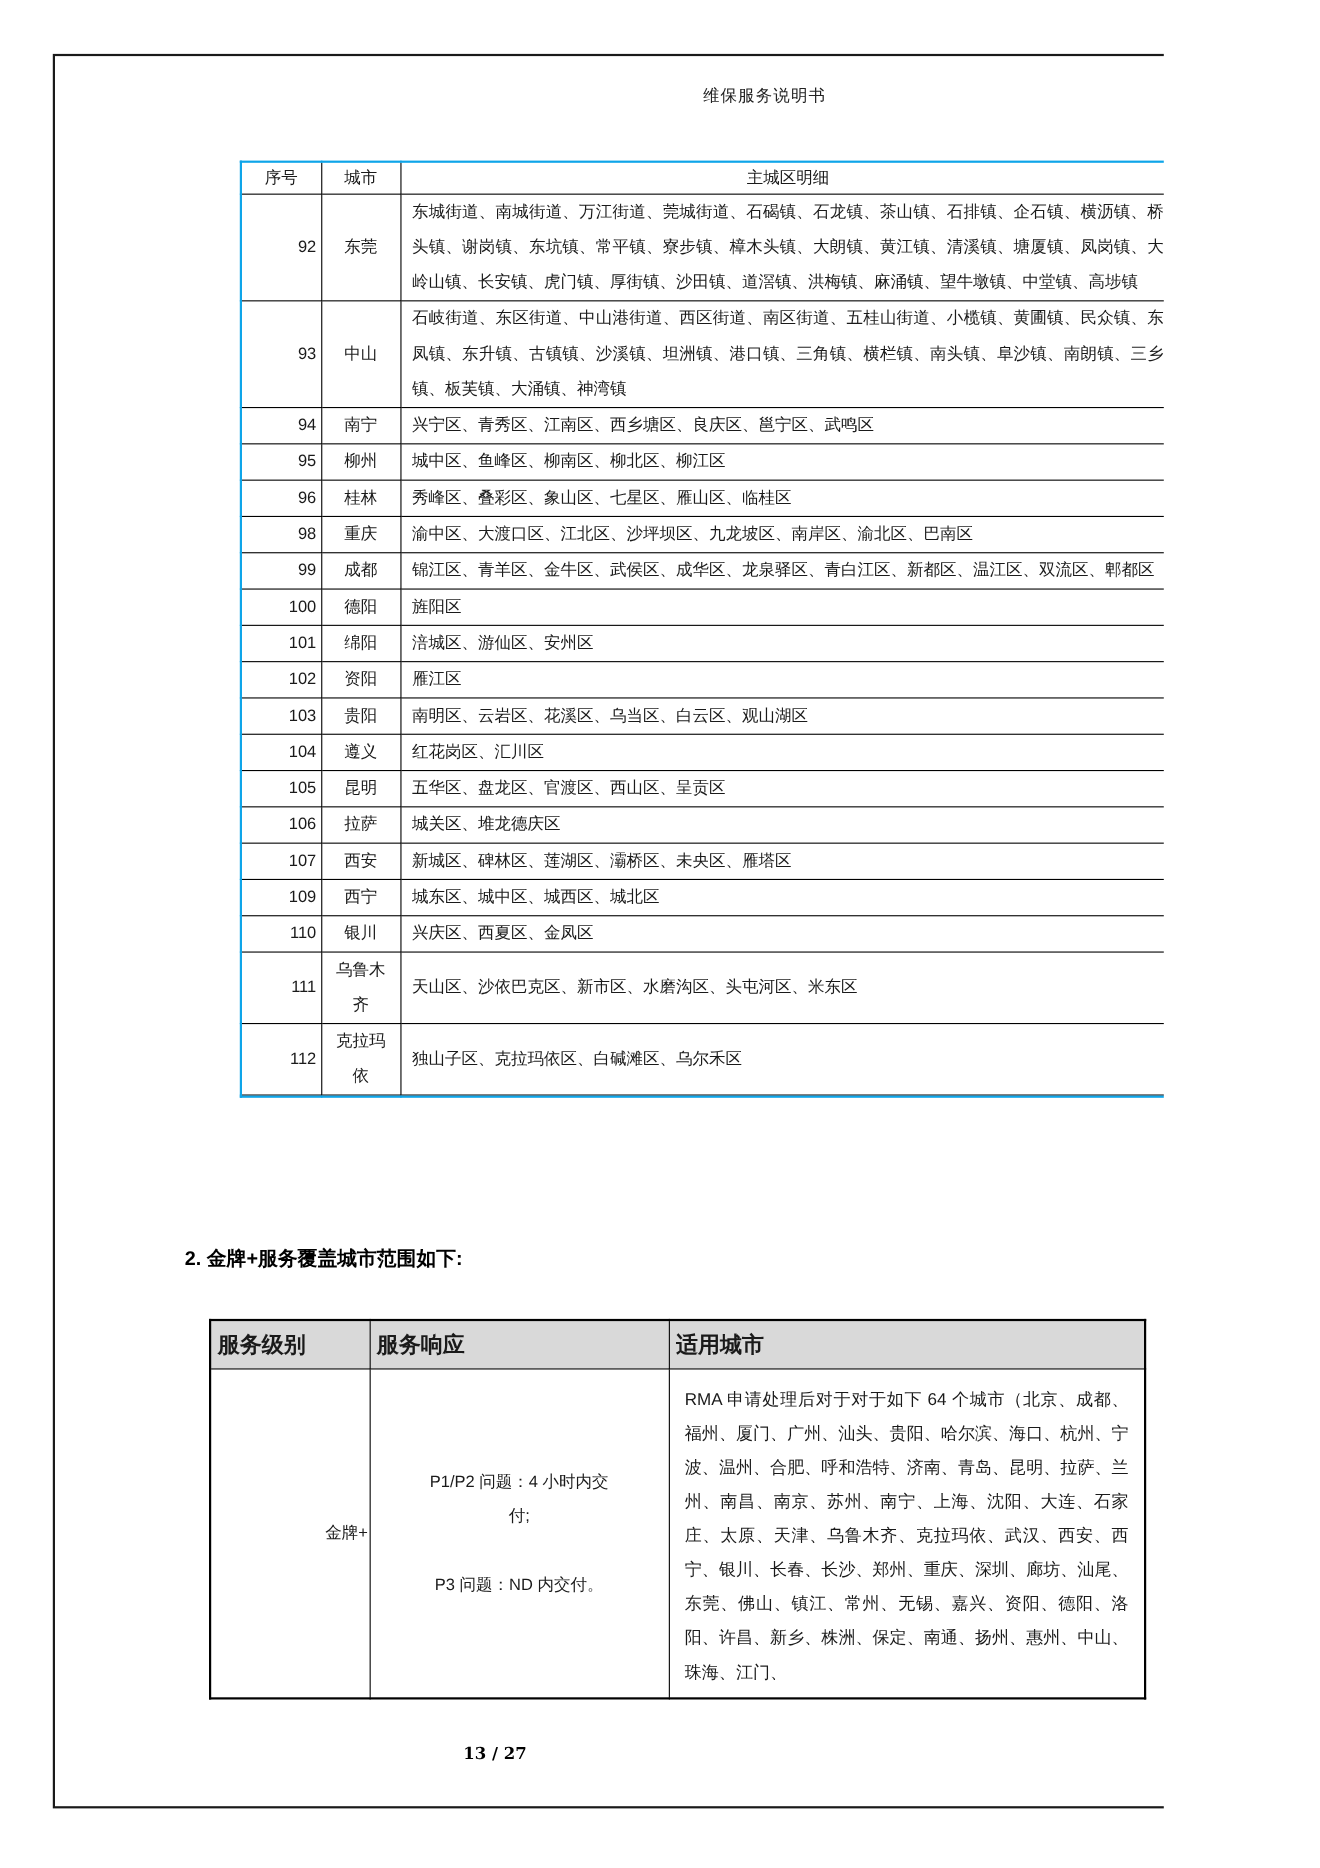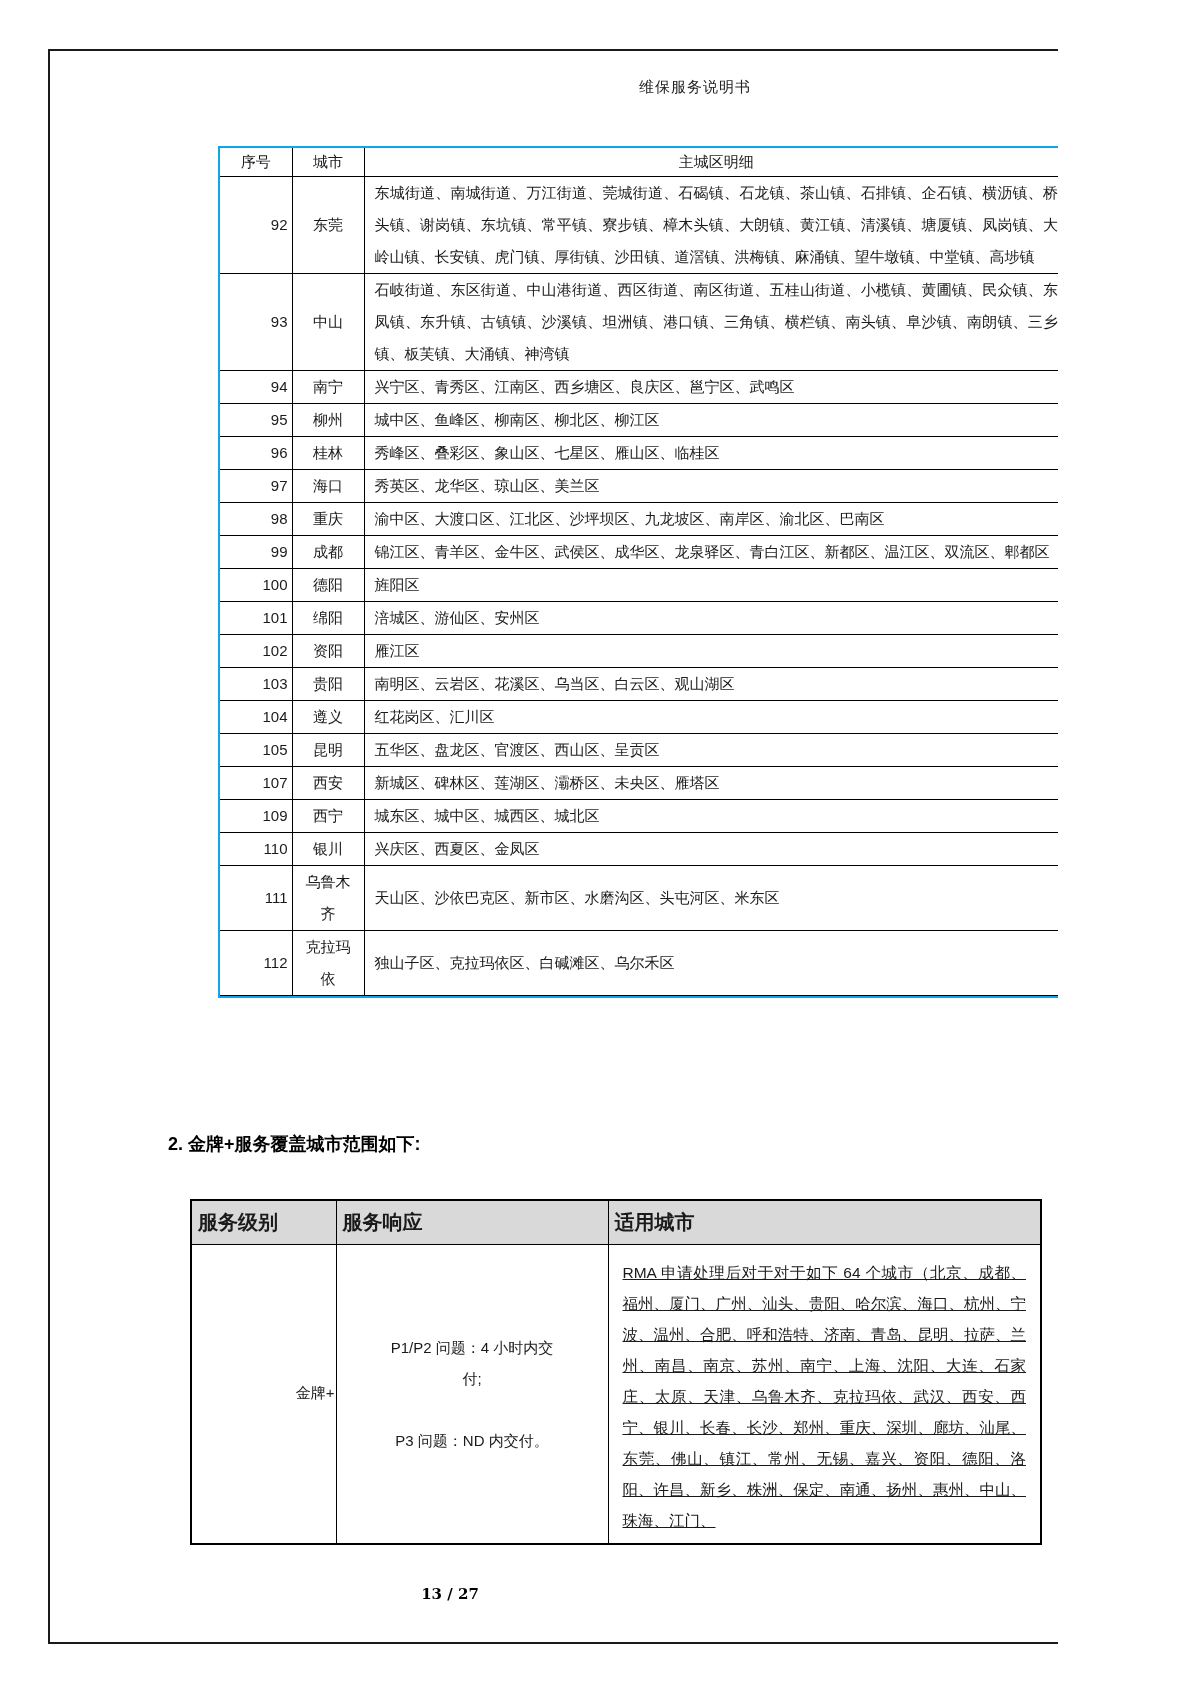--- a/index.html
+++ b/index.html
@@ -38,21 +38,21 @@
   .service-table th {
     height:44px; background:#d9d9d9; font-weight:bold; font-size:20px; text-align:left; padding:0 6px;
   }
   .service-table td { height:300px; vertical-align:middle; }
   .service-table td.level { text-align:right; }
   .service-table td.resp  { text-align:center; line-height:31px; padding:12px 10px; }
   .service-table td.resp .p { max-width:176px; margin:0 auto; }
   .service-table td.resp .p2 { margin-top:31px; }
   .service-table td.cities {
     vertical-align:top; padding:12px 14px 0 14px; line-height:31px; font-size:15.5px;
-    text-align:justify; text-justify:inter-ideograph;text-decoration:underline;
+    text-align:justify; text-justify:inter-ideograph;
   }
 
   .footer {
     position:absolute; top:1585px; left:450px; transform:translateX(-50%);
     font-family:"DejaVu Serif", serif; font-weight:bold; font-size:15px; color:#000; white-space:nowrap;
   }
 </style>
 </head>
 <body>
 
@@ -94,25 +94,20 @@
           <td class="no">95</td>
           <td class="city">柳州</td>
           <td class="det">城中区、鱼峰区、柳南区、柳北区、柳江区</td>
         </tr>
       <tr>
           <td class="no">96</td>
           <td class="city">桂林</td>
           <td class="det">秀峰区、叠彩区、象山区、七星区、雁山区、临桂区</td>
         </tr>
       <tr>
-          <td class="no">97</td>
-          <td class="city">海口</td>
-          <td class="det">秀英区、龙华区、琼山区、美兰区</td>
-        </tr>
-      <tr>
           <td class="no">98</td>
           <td class="city">重庆</td>
           <td class="det">渝中区、大渡口区、江北区、沙坪坝区、九龙坡区、南岸区、渝北区、巴南区</td>
         </tr>
       <tr>
           <td class="no">99</td>
           <td class="city">成都</td>
           <td class="det">锦江区、青羊区、金牛区、武侯区、成华区、龙泉驿区、青白江区、新都区、温江区、双流区、郫都区</td>
         </tr>
       <tr>
@@ -137,20 +132,25 @@
         </tr>
       <tr>
           <td class="no">104</td>
           <td class="city">遵义</td>
           <td class="det">红花岗区、汇川区</td>
         </tr>
       <tr>
           <td class="no">105</td>
           <td class="city">昆明</td>
           <td class="det">五华区、盘龙区、官渡区、西山区、呈贡区</td>
+        </tr>
+      <tr>
+          <td class="no">106</td>
+          <td class="city">拉萨</td>
+          <td class="det">城关区、堆龙德庆区</td>
         </tr>
       <tr>
           <td class="no">107</td>
           <td class="city">西安</td>
           <td class="det">新城区、碑林区、莲湖区、灞桥区、未央区、雁塔区</td>
         </tr>
       <tr>
           <td class="no">109</td>
           <td class="city">西宁</td>
           <td class="det">城东区、城中区、城西区、城北区</td>

